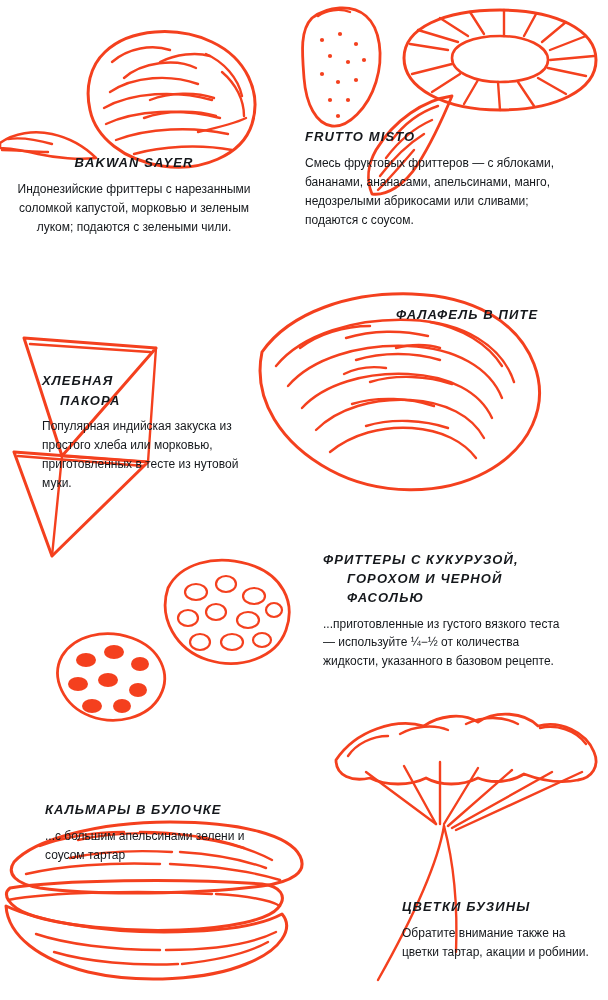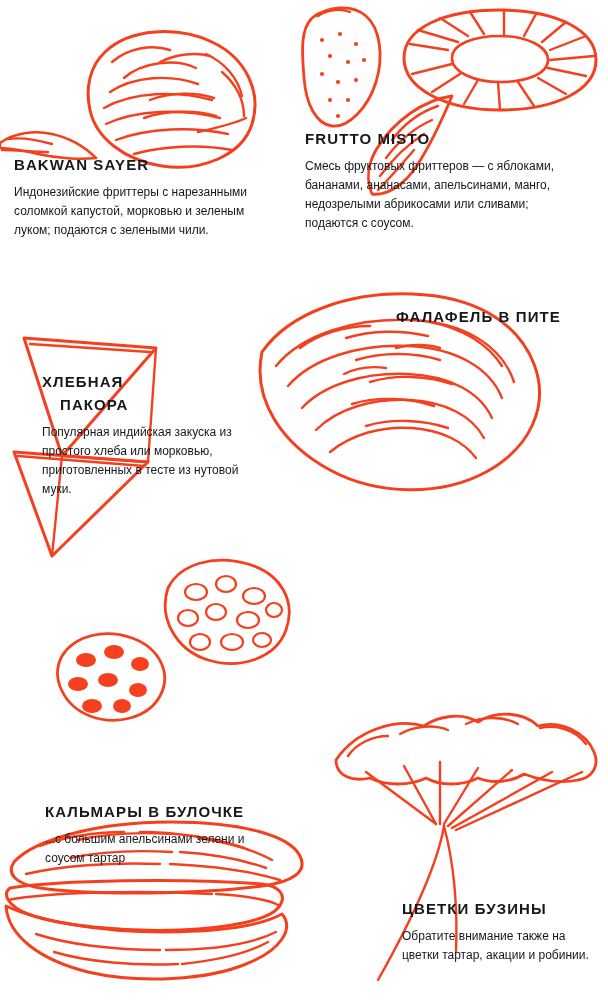--- a/index.html
+++ b/index.html
@@ -26,37 +26,38 @@
     left: 0;
     top: 0;
     width: 608px;
     height: 1000px;
     pointer-events: none;
   }
   .block {
     position: absolute;
   }
   .title {
-    font-size: 15px;
+    font-size: 13px;
     font-weight: bold;
     letter-spacing: 1.1px;
     color: #15181c;
     line-height: 1.45;
     margin: 0 0 7px 0;
     text-transform: uppercase;
+    font-style: italic;
   }
   .body {
     font-size: 12px;
     line-height: 1.58;
     color: #15181c;
     margin: 0;
   }
 
   
-  #blk-bakwan   { left: 14px;  top: 154px; width: 240px; }
+  #blk-bakwan   { left: 14px;  top: 154px; width: 240px; text-align: center; }
   #blk-frutto   { left: 305px; top: 128px; width: 260px; }
   #blk-falafel  { left: 396px; top: 306px; width: 200px; }
   #blk-pakora   { left: 42px;  top: 371px; width: 215px; }
   #blk-fritter  { left: 323px; top: 551px; width: 245px; }
   #blk-squid    { left: 45px;  top: 801px; width: 235px; }
   #blk-elder    { left: 402px; top: 898px; width: 190px; }
 
   #blk-pakora .title { line-height: 1.5; }
   #blk-pakora .title .l2 { display: block; padding-left: 18px; }
   #blk-fritter .title .l2 { display: block; padding-left: 24px; }
@@ -247,20 +248,27 @@
   </div>
 
   <div class="block" id="blk-pakora">
     <h3 class="title">
       <span class="l1">ХЛЕБНАЯ</span>
       <span class="l2">ПАКОРА</span>
     </h3>
     <p class="body">Популярная индийская закуска из простого хлеба или морковью, приготовленных в тесте из нутовой муки.</p>
   </div>
 
+  <div class="block" id="blk-fritter">
+    <h3 class="title">
+      <span class="l1">ФРИТТЕРЫ С КУКУРУЗОЙ,</span>
+      <span class="l2">ГОРОХОМ И ЧЕРНОЙ ФАСОЛЬЮ</span>
+    </h3>
+    <p class="body">...приготовленные из густого вязкого теста — используйте ¼−½ от количества жидкости, указанного в базовом рецепте.</p>
+  </div>
 
   <div class="block" id="blk-squid">
     <h3 class="title">КАЛЬМАРЫ В БУЛОЧКЕ</h3>
     <p class="body">...с большим апельсинами зелени и соусом тартар</p>
   </div>
 
   <div class="block" id="blk-elder">
     <h3 class="title">ЦВЕТКИ БУЗИНЫ</h3>
     <p class="body">Обратите внимание также на цветки тартар, акации и робинии.</p>
   </div>

